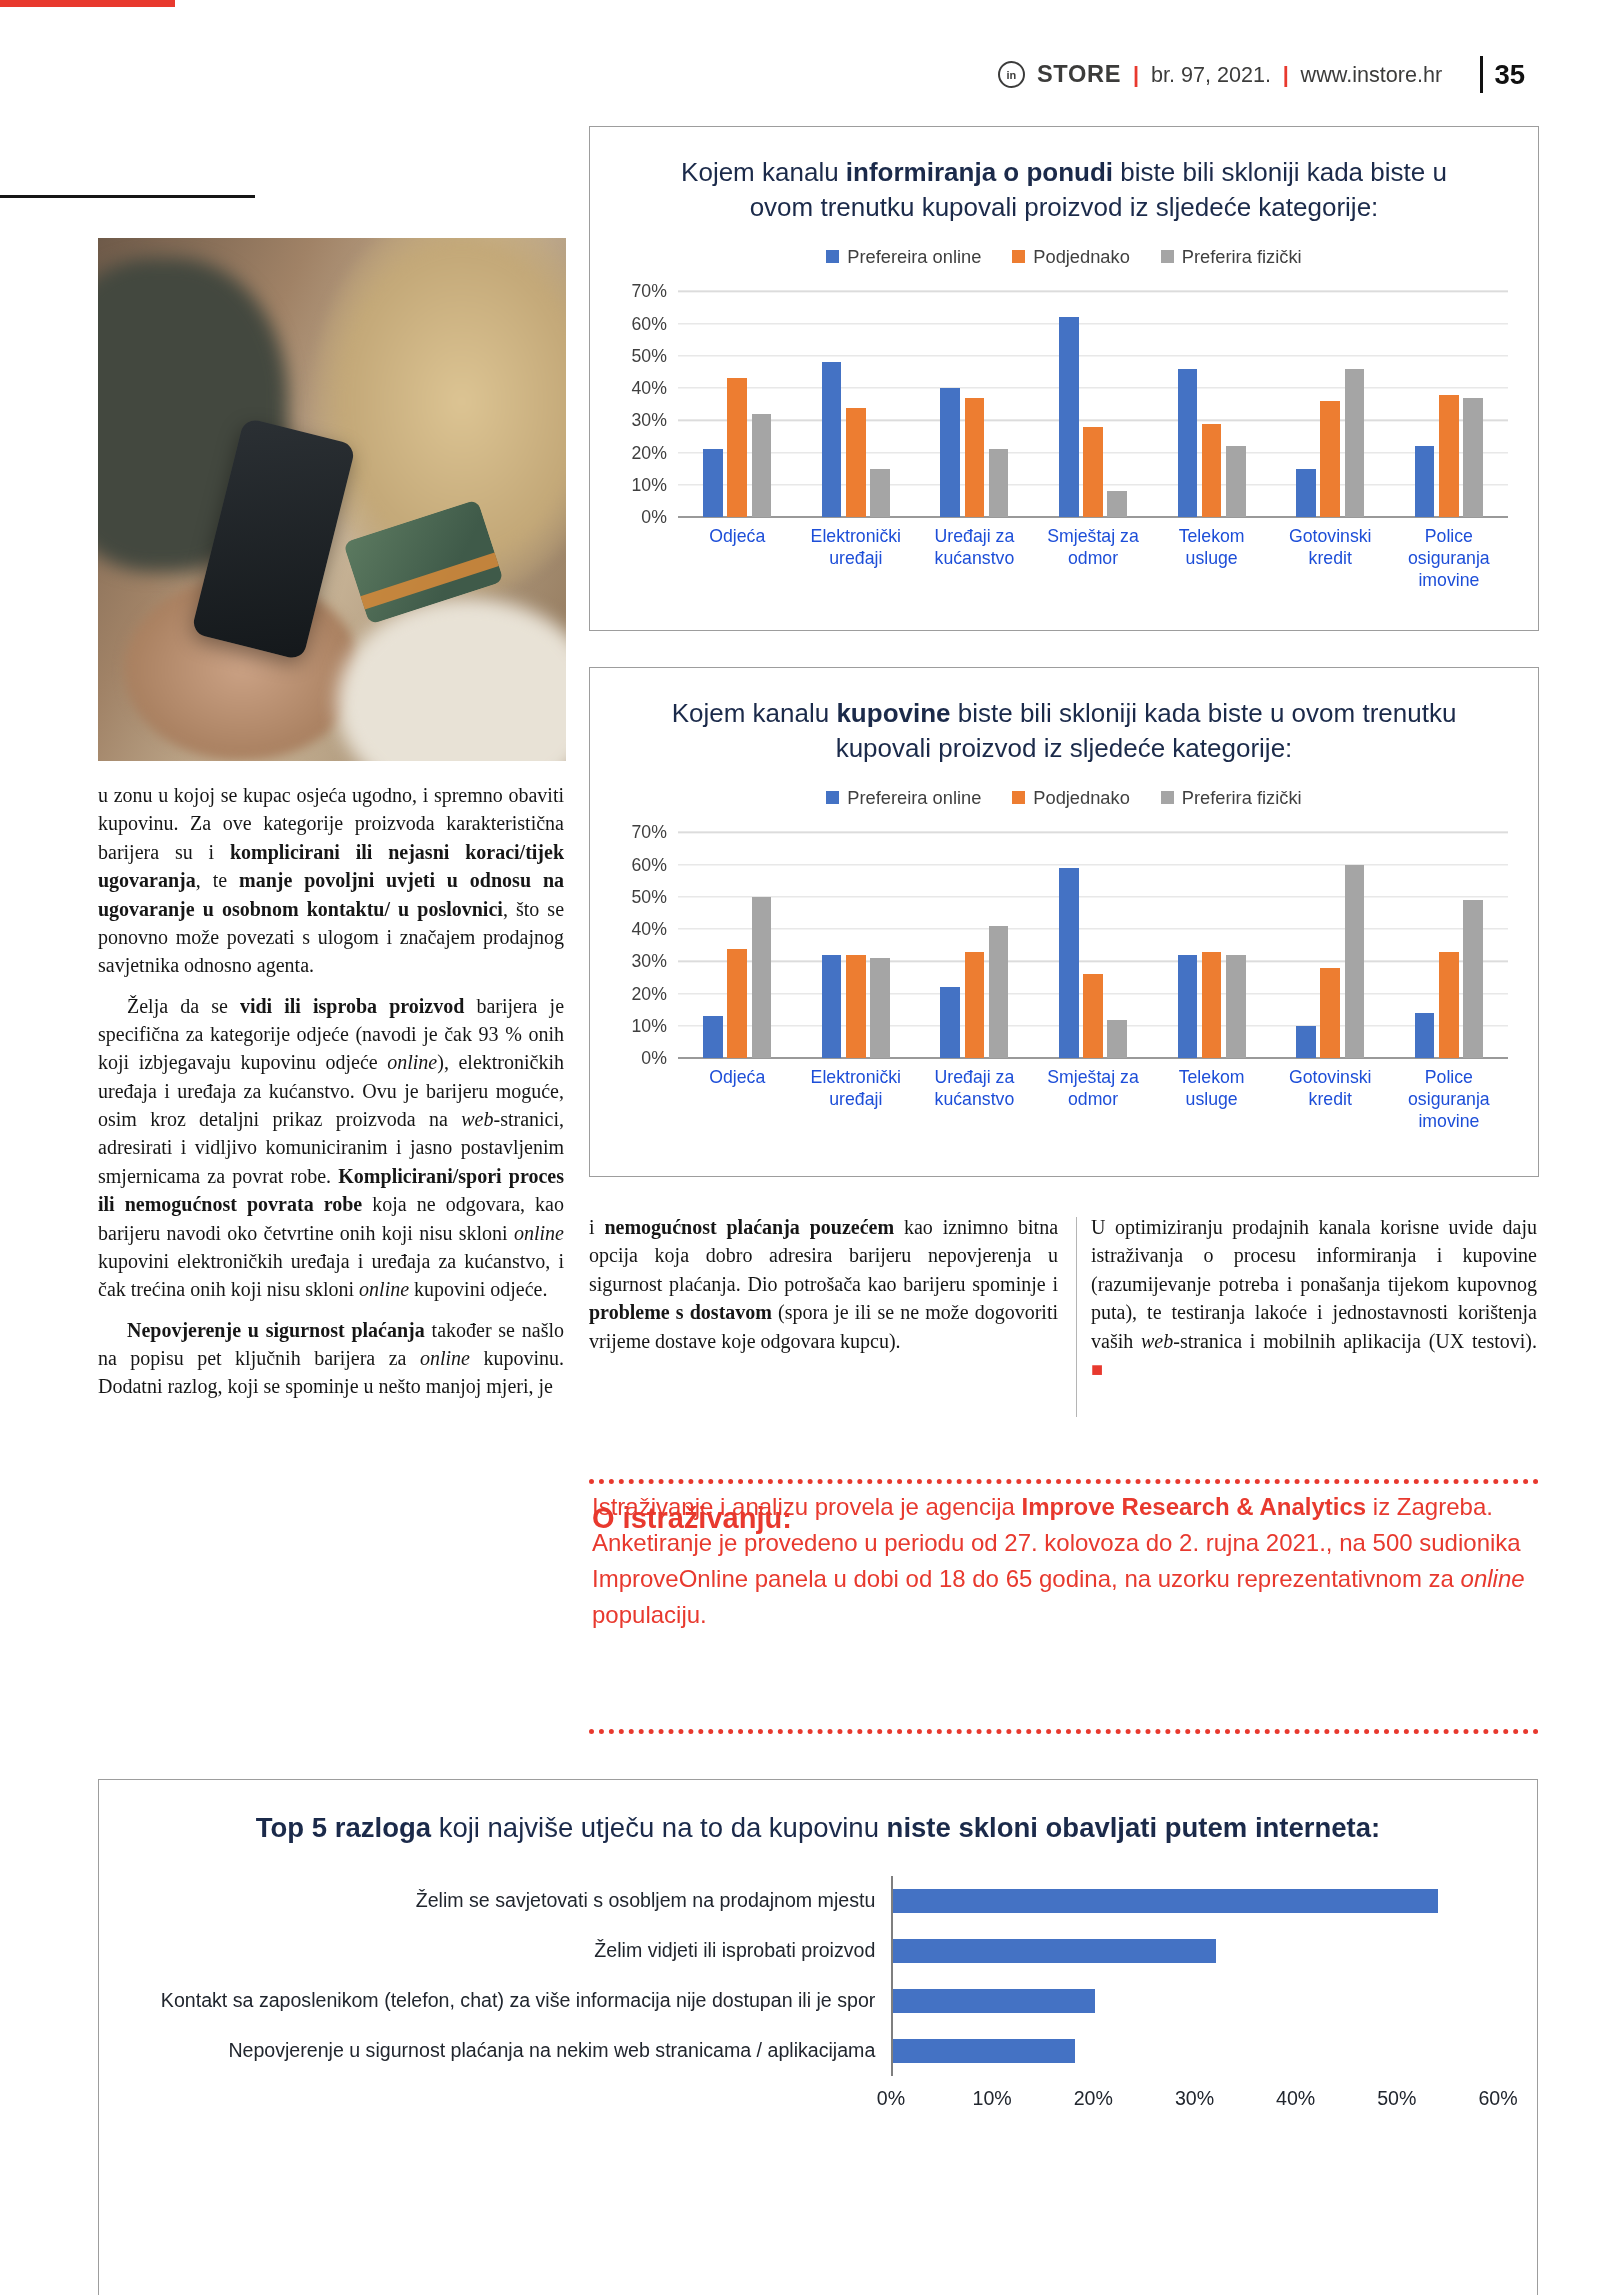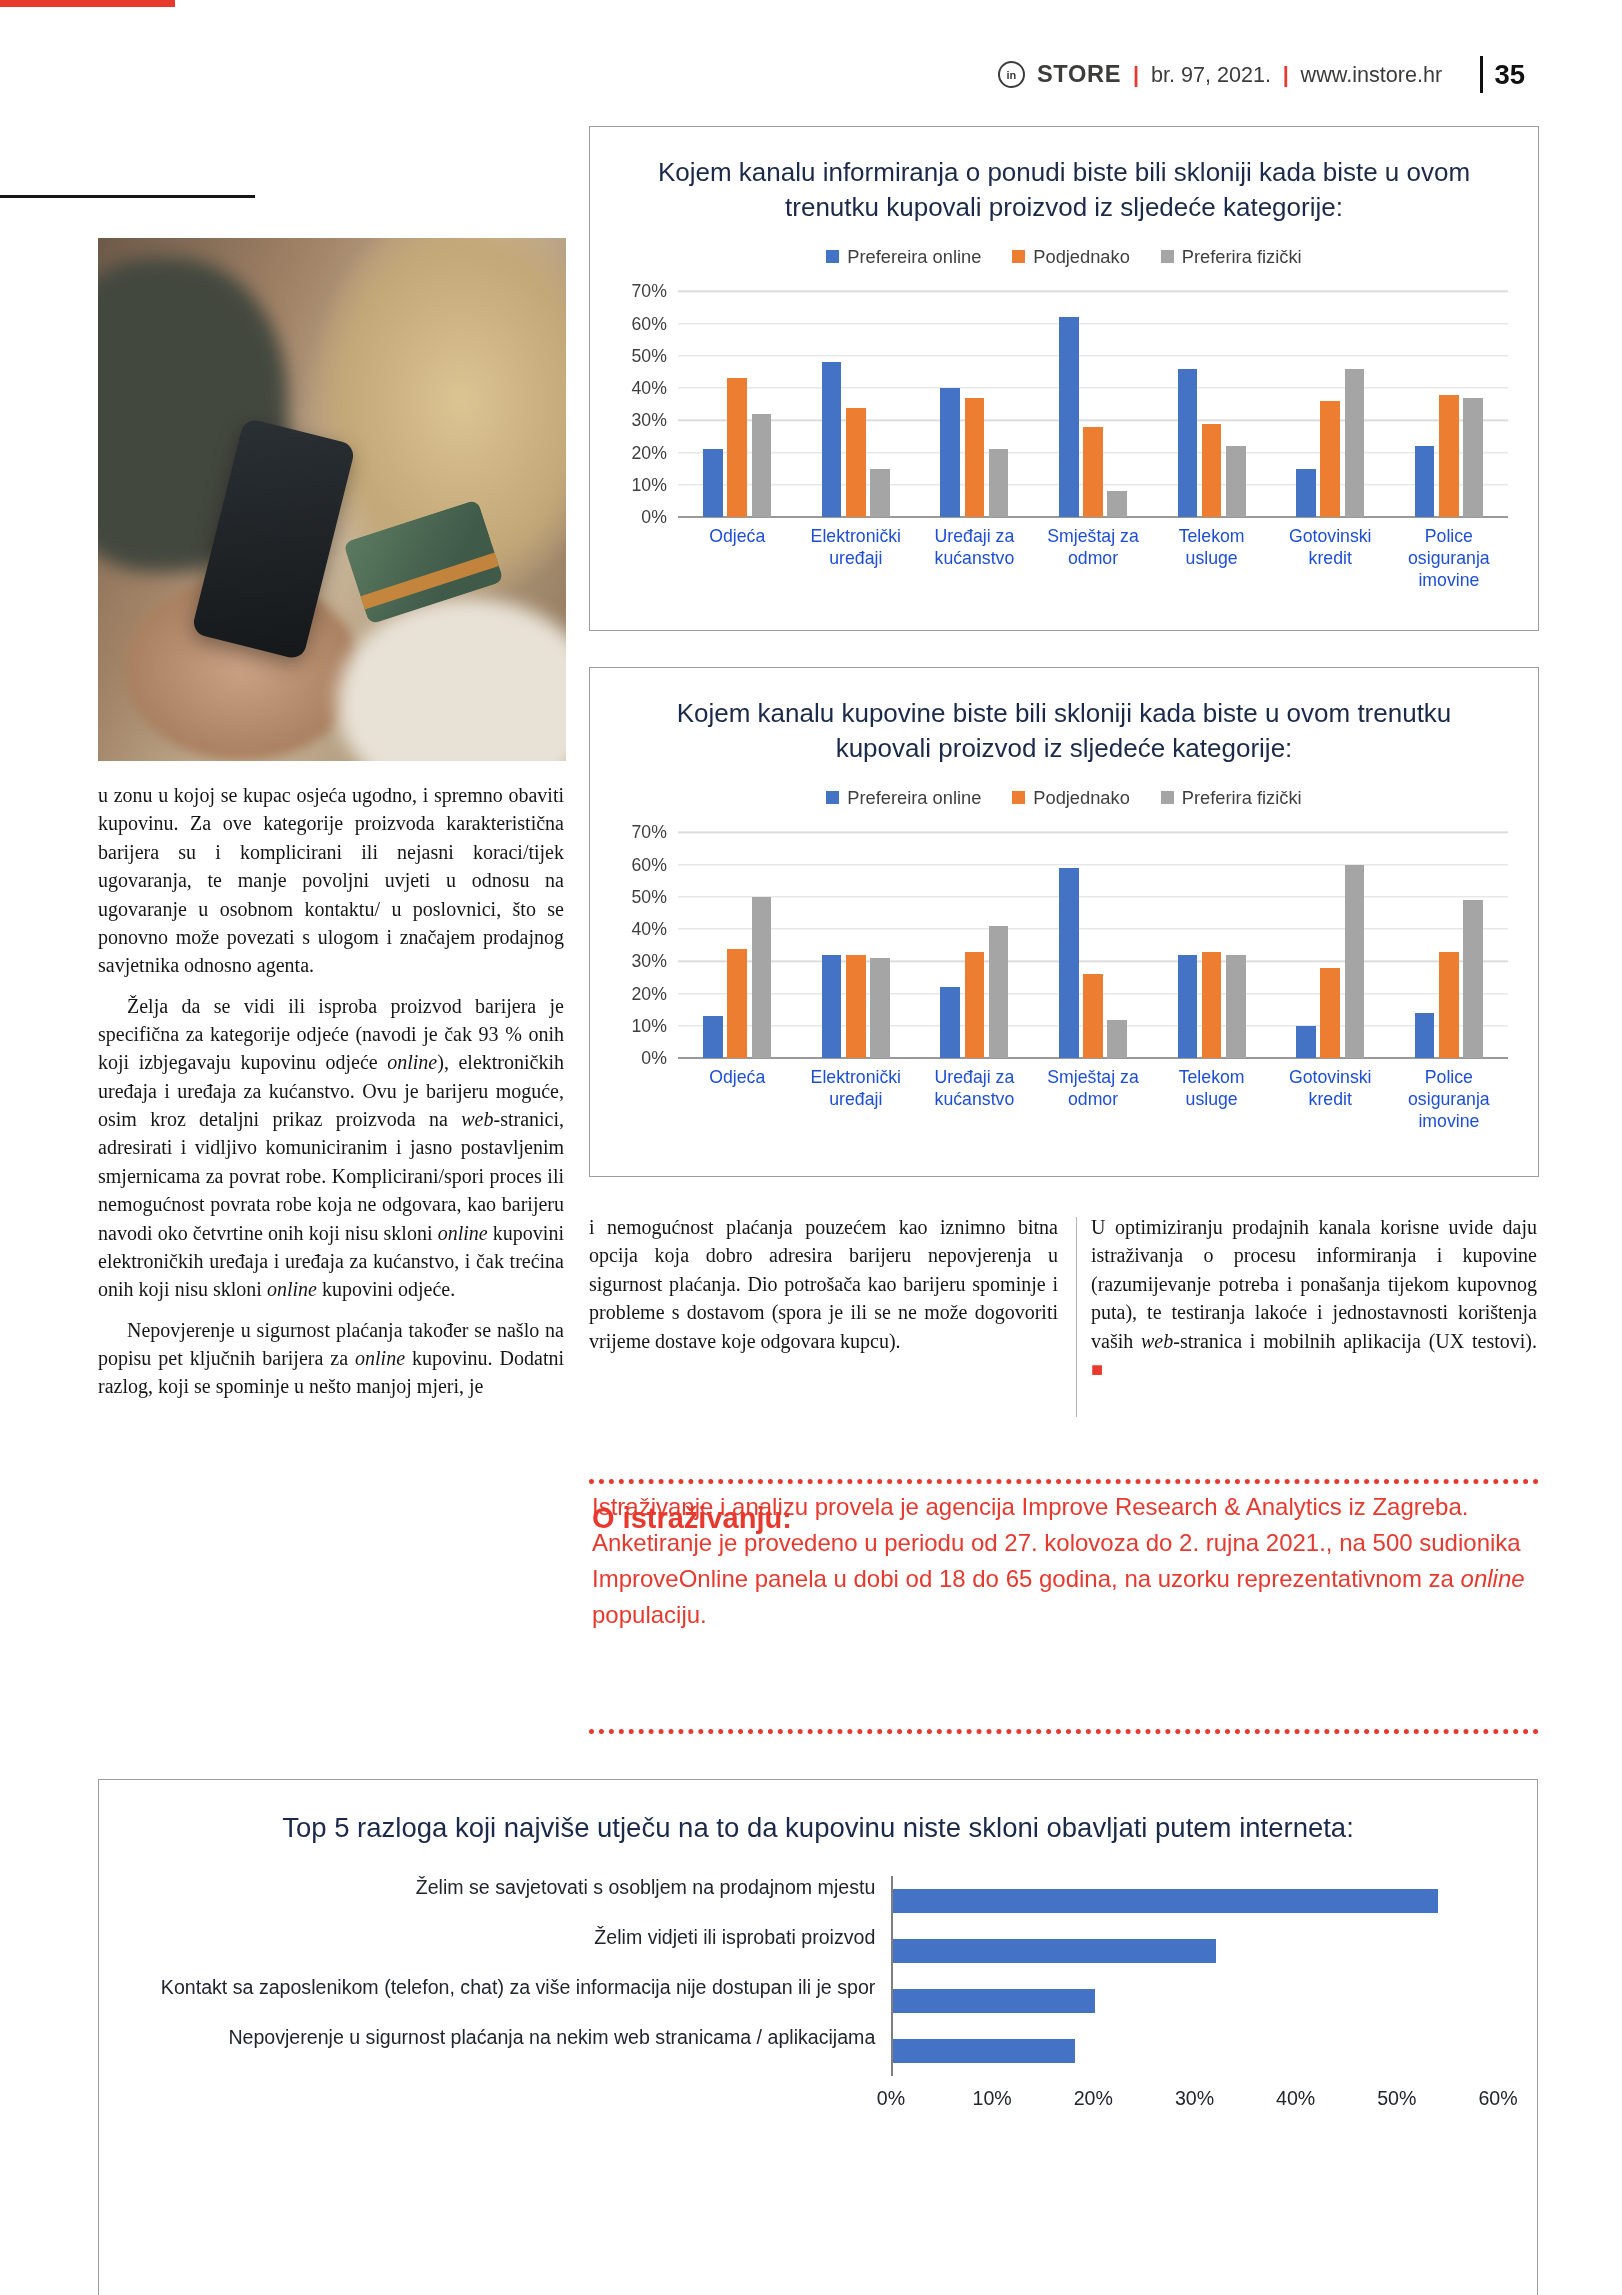--- a/index.html
+++ b/index.html
@@ -37,21 +37,21 @@
            transform:rotate(-18deg);
            background:linear-gradient(135deg,#5c7a60 0%,#3f5a49 70%),#4c6b55}
   .ph-card::after{content:"";position:absolute;left:0;bottom:15.7px;width:100%;height:14.4px;background:#d98b3a;opacity:.85}
 
   
   .chart-card{position:absolute;background:#fff;border:1.3px solid #9d9d9d}
   .card1{left:589px;top:126px;width:950px;height:505px;padding:27.5px 26px 0}
   .card2{left:589px;top:667px;width:950px;height:510px;padding:27.5px 26px 0}
   .card3{left:98px;top:1779px;width:1440px;height:568px;padding:29px 39px 0}
   .chart-title{font-size:26px;font-weight:normal;color:#1b2a4a;text-align:center;line-height:1.35;padding:0 36px}
-  .chart-title b, .rich b{font-weight:normal}
+  .chart-title b, .rich b{font-weight:bold}
   .hbar-title{font-size:27.5px;padding:0 13px}
 
   .legend{display:flex;justify-content:center;gap:31px;margin-top:21px}
   .legend-item{display:flex;align-items:center;gap:7.9px;font-size:18.3px;color:#3f3f3f}
   .swatch{width:13px;height:13px;flex:none}
 
   .gchart{margin:23.6px 3.9px 0 3.9px}
   .gplot{position:relative;height:226px;margin-left:58px}
   .gridline{position:absolute;left:0;right:0;height:1.3px;background:#dcdcdc;transform:translateY(-50%)}
   .gridline.baseline{background:#999;height:2px}
@@ -75,21 +75,21 @@
 
   
   .dotted{position:absolute;left:589px;width:950px;border-top:5.2px dotted #e8392e}
   .dotted-top{top:1479px}
   .dotted-bottom{top:1729px}
   .about-heading{position:absolute;left:592px;top:1502px;font-size:29px;font-weight:bold;color:#e8392e}
   .about-body{position:absolute;left:592px;top:1489px;width:947px;font-size:24px;line-height:1.5;color:#e8392e}
 
   
   .hchart{margin-top:30px}
-  .hrow{display:flex;align-items:flex-start;height:50px}
+  .hrow{display:flex;align-items:center;height:50px}
   .hlab{width:753px;flex:none;text-align:right;padding-right:15.7px;font-size:19.6px;color:#21262e;line-height:1.2}
   .hbararea{flex:1;height:100%;display:flex;align-items:center;border-left:2px solid #7f7f7f}
   .hbar{height:23.6px}
   .haxis{display:flex;margin-top:5.2px}
   .haxis .spacer{width:753px;flex:none}
   .hticks{flex:1;position:relative;height:34px}
   .htick{position:absolute;top:5.2px;transform:translateX(-50%);font-size:19.6px;color:#21262e}
 </style>
 </head>
 <body>

